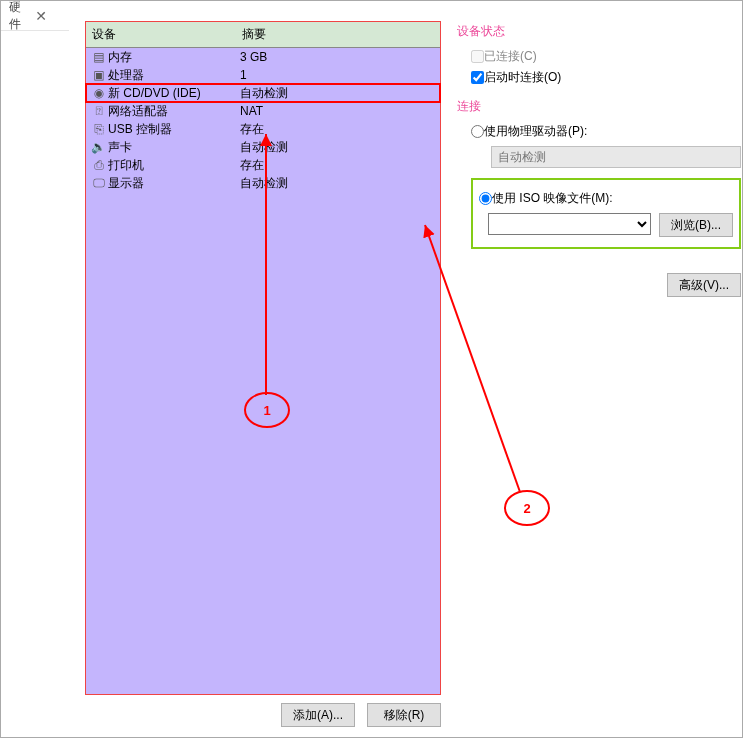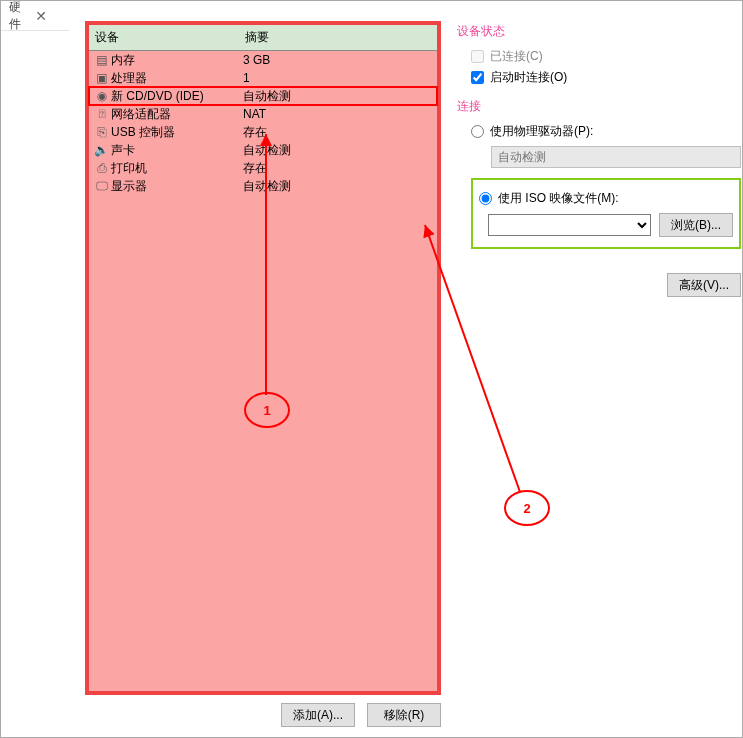--- a/index.html
+++ b/index.html
@@ -3,41 +3,41 @@
 <meta charset="utf-8">
 <style>
 *{box-sizing:border-box;margin:0;padding:0;font-family:"Microsoft YaHei","Segoe UI",Tahoma,sans-serif;font-size:12px}
 body{background:#f0f0f0;width:743px;height:738px;overflow:hidden;position:relative}
 .window{width:743px;height:738px;background:#fff;border:1px solid #aaa;display:flex;flex-direction:row}
 .titlebar{height:30px;background:#fff;border-bottom:1px solid #e5e5e5;display:flex;align-items:center;padding:0 8px;color:#444}
 .titlebar .title{flex:1}
 .titlebar .close{width:40px;text-align:center;color:#666;font-size:14px;cursor:pointer}
 .content{flex:1;display:flex;padding:20px 16px 10px 16px;gap:16px}
 .left-panel{width:356px;display:flex;flex-direction:column}
-.device-box{flex:1;border:4px solid #ef4444;background:#fca5a5;position:relative}
+.device-box{flex:1;border:1px solid #ef4444;background:#c4b5fd;position:relative}
 .dev-header{display:flex;background:#d5e8d4;border-bottom:1px solid #888}
 .dev-header div{padding:4px 6px;font-weight:400;color:#000}
 .col-dev{width:150px}
 .col-sum{flex:1}
 .dev-row{display:flex;align-items:center;height:18px;padding:0 4px}
 .dev-row .ico{width:18px;display:flex;justify-content:center;color:#555}
 .dev-row .name{width:132px;color:#000}
 .dev-row .summary{flex:1;color:#000}
 .dev-row.selected{outline:2px solid red;outline-offset:-1px}
 .left-buttons{display:flex;justify-content:flex-end;gap:12px;margin-top:8px}
 .btn{min-width:74px;height:24px;border:1px solid #adadad;background:#e1e1e1;color:#000;display:inline-flex;align-items:center;justify-content:center;cursor:pointer;padding:0 10px}
 .right-panel{flex:1;display:flex;flex-direction:column;position:relative}
 .group-title{color:#ec4899;margin-bottom:6px;margin-top:2px}
 .group-body{padding:2px 0 10px 14px;display:flex;flex-direction:column;gap:4px}
-.chk,.rdo{display:flex;align-items:center;gap:6px}
+.chk,.rdo{display:flex;align-items:center;}
 .chk input,.rdo input{margin:0}
 .disabled{color:#888}
 .combo{height:22px;border:1px solid #c0c0c0;background:#e8e8e8;color:#777;padding:0 6px;display:flex;align-items:center;width:250px;margin-left:20px}
 .iso-box{border:2px solid #84cc16;padding:10px 6px 10px 6px;margin-top:4px}
-.iso-row{display:flex;align-items:center;gap:8px;margin-left:9px;margin-top:6px}
+.iso-row{display:flex;gap:8px;margin-left:9px;margin-top:6px}
 .iso-row select{flex:1;height:22px;border:1px solid #7a7a7a;background:#fff}
 .adv-row{display:flex;justify-content:flex-end;margin-top:14px}
 .footer{height:59px;border-top:1px solid #ddd;display:flex;align-items:center;justify-content:flex-end;gap:10px;padding:0 16px}
 
 .anno{position:absolute;pointer-events:none;left:0;top:0;width:743px;height:738px}
 .arrow{stroke:red;stroke-width:2;fill:none}
 .callout{position:absolute;border:2px solid red;border-radius:50%;width:46px;height:36px;display:flex;align-items:center;justify-content:center;color:red;font-weight:bold;font-size:13px;background:rgba(255,255,255,0)}
 svg .head{fill:red}
 </style>
 </head>

